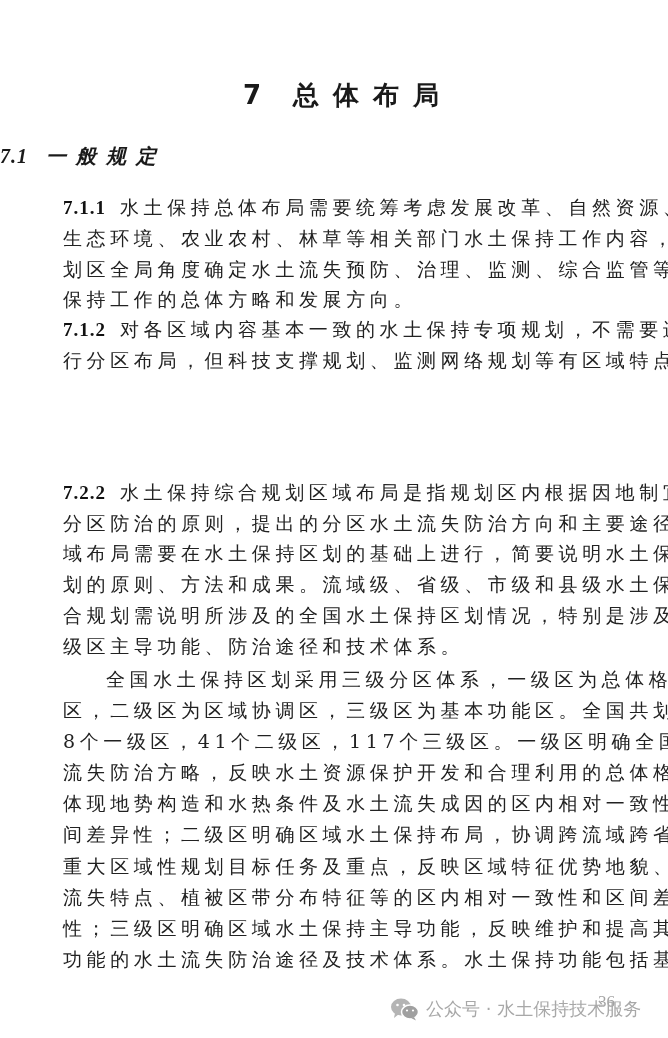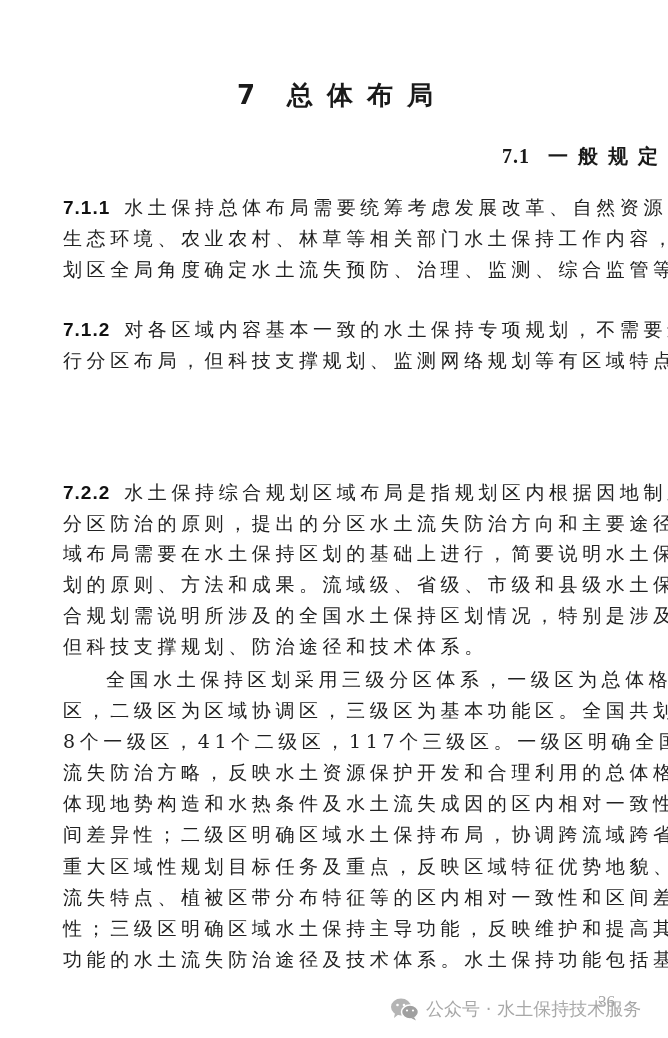--- a/index.html
+++ b/index.html
@@ -17,39 +17,40 @@
     }
     .page {
       position: absolute;
       left: 0; top: 0;
       width: 668px;
       height: 1038px;
     }
     .chapter-title {
       position: absolute;
       top: 78px;
-      left: 2px;
+      left: 8px;
       width: 620px;
       text-align: center;
       font-family: "DejaVu Sans", "Liberation Sans", sans-serif;
       font-weight: bold;
       font-size: 26px;
       letter-spacing: 14px;
       color: #1a1a1a;
       padding-left: 30px;
     }
     .section-title {
       position: absolute;
       left: 0;
       width: 668px;
-      text-align: right;
+      text-align: left;
       font-family: "DejaVu Sans", "Liberation Sans", sans-serif;
       font-weight: bold;
       font-size: 20px;
       color: #1a1a1a;
+      font-style: italic;
     }
     .section-title.s71 { top: 143px; letter-spacing: 10px; }
     .section-title.s72 { top: 426px; letter-spacing: 1px; }
     .section-title .num {
       font-family: "Liberation Serif", "DejaVu Serif", serif;
       margin-right: 18px;
       letter-spacing: 1px;
     }
     .line {
       position: absolute;
@@ -57,21 +58,21 @@
       width: 590px;
       font-size: 19px;
       height: 30px;
       line-height: 30px;
       white-space: nowrap;
       letter-spacing: 4.6px;
       color: #222;
     }
     .line.indent { left: 106px; }
     .clause-num {
-      font-family: Liberation Sans, sans-serif;
+      font-family: Liberation Serif, serif;
       font-weight: bold;
       letter-spacing: 1px;
       margin-right: 14px;
       color: #111;
     }
     .page-number {
       position: absolute;
       left: 598px;
       top: 992px;
       font-family: "Liberation Serif", serif;
@@ -104,35 +105,36 @@
 
   <div class="section-title s71">
     <span class="num">7.1</span><span>一般规定</span>
   </div>
 
   <div class="line" style="top:192px">
     <span class="clause-num">7.1.1</span><span>水土保持总体布局需要统筹考虑发展改革、自然资源、</span>
   </div>
   <div class="line" style="top:223px"><span>生态环境、农业农村、林草等相关部门水土保持工作内容，从规</span></div>
   <div class="line" style="top:254px"><span>划区全局角度确定水土流失预防、治理、监测、综合监管等水土</span></div>
+  <div class="line" style="top:284px"><span>保持工作的总体方略和发展方向。</span></div>
 
   <div class="line" style="top:314px">
     <span class="clause-num">7.1.2</span><span>对各区域内容基本一致的水土保持专项规划，不需要进</span>
   </div>
   <div class="line" style="top:345px"><span>行分区布局，但科技支撑规划、监测网络规划等有区域特点的规</span></div>
 
 
   <div class="line" style="top:477px">
     <span class="clause-num">7.2.2</span><span>水土保持综合规划区域布局是指规划区内根据因地制宜、</span>
   </div>
   <div class="line" style="top:508px"><span>分区防治的原则，提出的分区水土流失防治方向和主要途径。区</span></div>
   <div class="line" style="top:538px"><span>域布局需要在水土保持区划的基础上进行，简要说明水土保持区</span></div>
   <div class="line" style="top:569px"><span>划的原则、方法和成果。流域级、省级、市级和县级水土保持综</span></div>
   <div class="line" style="top:600px"><span>合规划需说明所涉及的全国水土保持区划情况，特别是涉及的三</span></div>
-  <div class="line" style="top:631px"><span>但科技支撑规划、防治途径和技术体系。</span></div>
+  <div class="line" style="top:631px"><span>级区主导功能、防治途径和技术体系。</span></div>
 
   <div class="line indent" style="top:664px"><span>全国水土保持区划采用三级分区体系，一级区为总体格局</span></div>
   <div class="line" style="top:695px"><span>区，二级区为区域协调区，三级区为基本功能区。全国共划分为</span></div>
   <div class="line" style="top:726px"><span>8个一级区，41个二级区，117个三级区。一级区明确全国水土</span></div>
   <div class="line" style="top:757px"><span>流失防治方略，反映水土资源保护开发和合理利用的总体格局，</span></div>
   <div class="line" style="top:788px"><span>体现地势构造和水热条件及水土流失成因的区内相对一致性和区</span></div>
   <div class="line" style="top:819px"><span>间差异性；二级区明确区域水土保持布局，协调跨流域跨省区的</span></div>
   <div class="line" style="top:851px"><span>重大区域性规划目标任务及重点，反映区域特征优势地貌、水土</span></div>
   <div class="line" style="top:882px"><span>流失特点、植被区带分布特征等的区内相对一致性和区间差异</span></div>
   <div class="line" style="top:913px"><span>性；三级区明确区域水土保持主导功能，反映维护和提高其主导</span></div>

